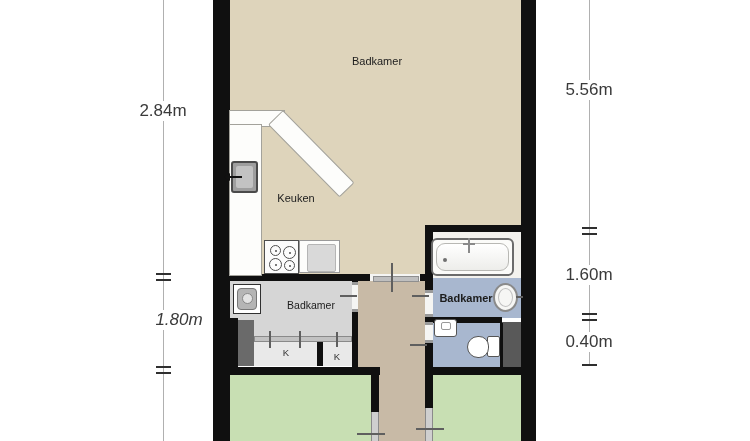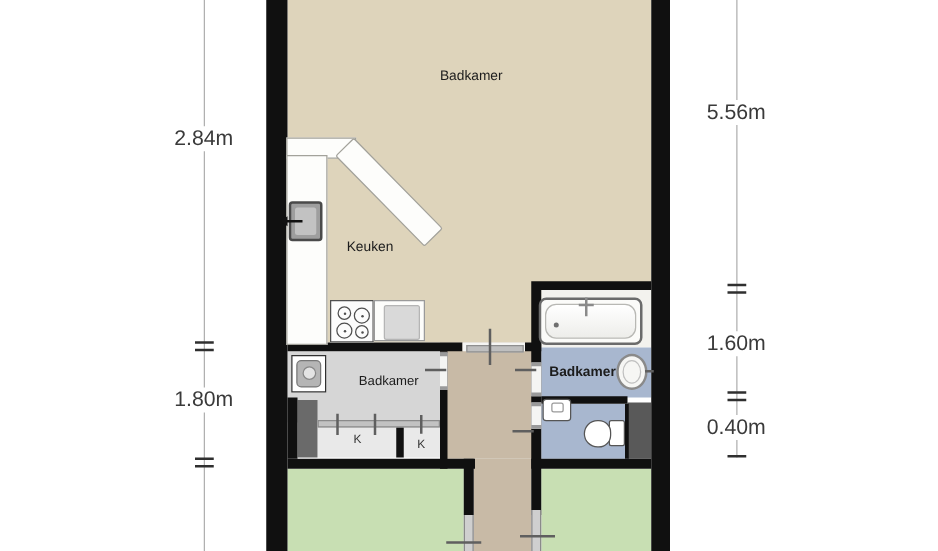--- a/index.html
+++ b/index.html
@@ -129,21 +129,21 @@
   <div class="room-label" style="left:466px;top:298px;font-weight:bold;">Badkamer</div>
   <div class="room-label k-label" style="left:286px;top:352px;">K</div>
   <div class="room-label k-label" style="left:337px;top:356px;">K</div>
 
   <div class="dim-line" style="left:163px;top:0;height:441px;"></div>
   <div class="dim-tick" style="left:156px;top:273px;"></div>
   <div class="dim-tick" style="left:156px;top:279px;"></div>
   <div class="dim-tick" style="left:156px;top:366px;"></div>
   <div class="dim-tick" style="left:156px;top:372px;"></div>
   <div class="dim-label" style="left:163px;top:111px;">2.84m</div>
-  <div class="dim-label" style="left:163px;top:320px;">1.80m</div>
+  <div class="dim-label" style="left:179px;top:320px;font-style:italic;">1.80m</div>
 
   <div class="dim-line" style="left:589px;top:0;height:366px;"></div>
   <div class="dim-tick" style="left:582px;top:227px;"></div>
   <div class="dim-tick" style="left:582px;top:233px;"></div>
   <div class="dim-tick" style="left:582px;top:313px;"></div>
   <div class="dim-tick" style="left:582px;top:319px;"></div>
   <div class="dim-tick" style="left:582px;top:364px;"></div>
   <div class="dim-label" style="left:589px;top:90px;">5.56m</div>
   <div class="dim-label" style="left:589px;top:275px;">1.60m</div>
   <div class="dim-label" style="left:589px;top:342px;">0.40m</div>

